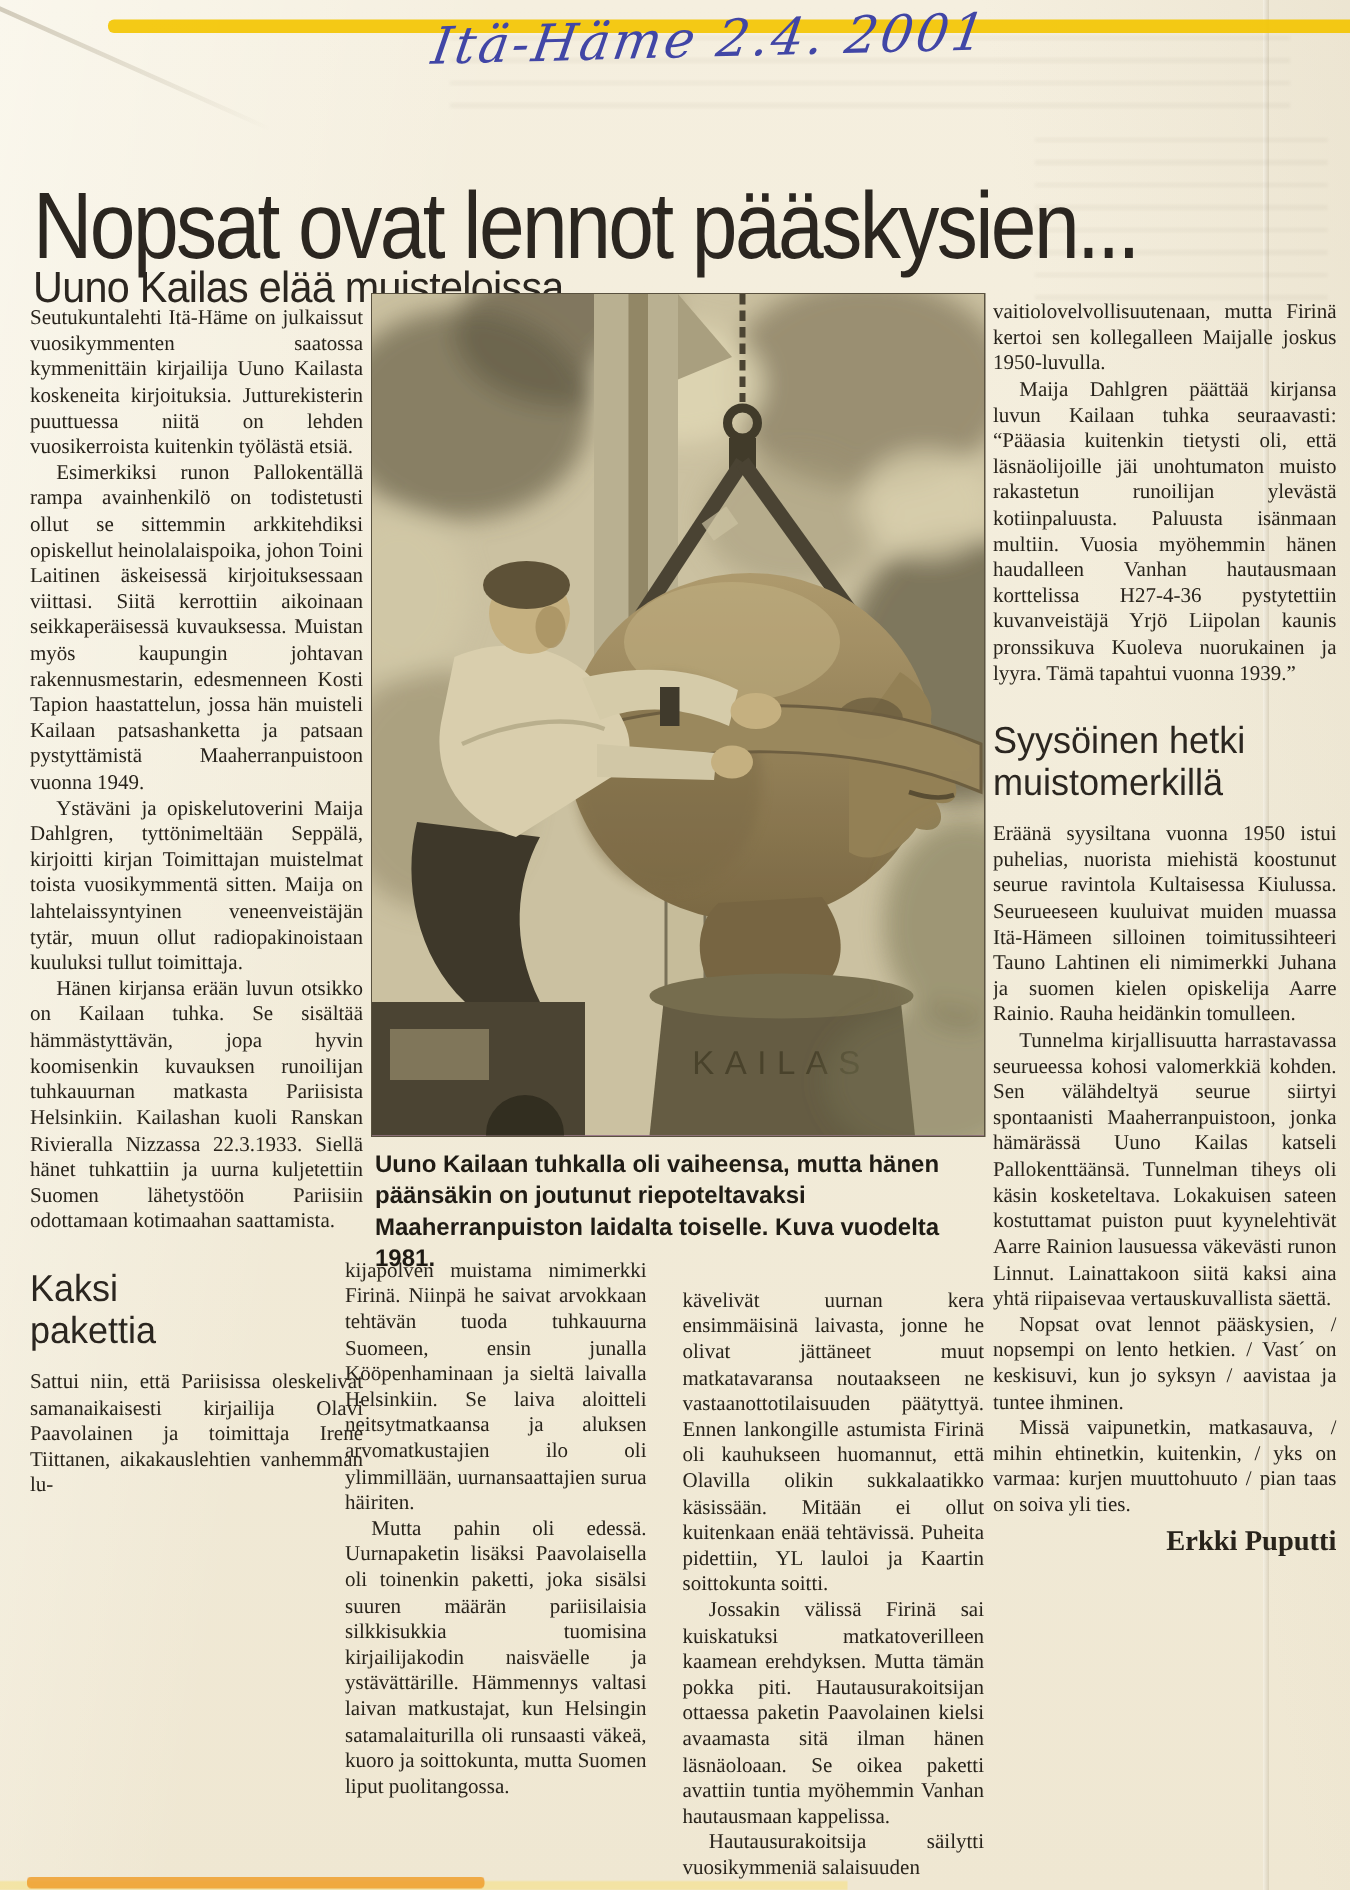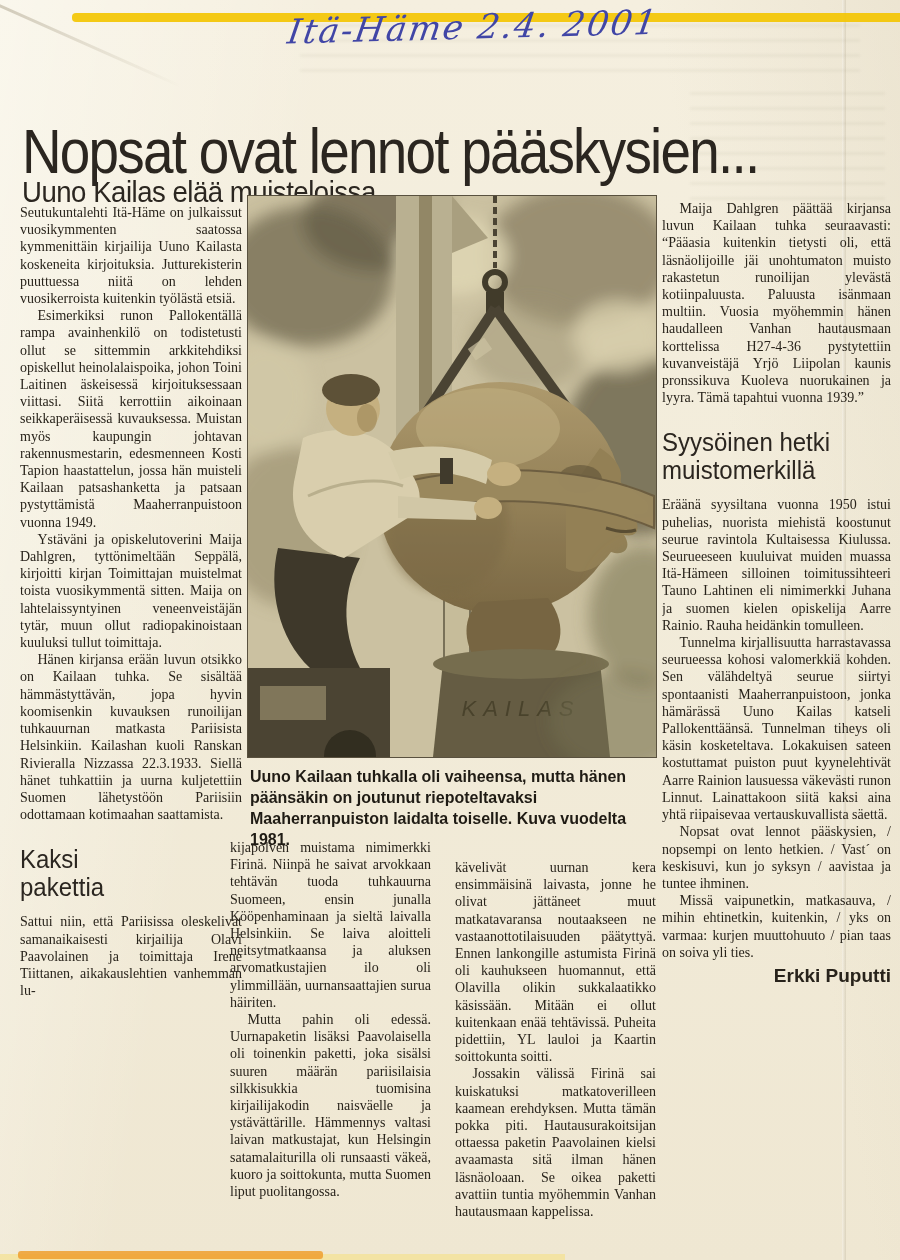--- a/index.html
+++ b/index.html
@@ -73,30 +73,30 @@
   }
   .col p.noindent{text-indent:0;}
   .section-heading{
     font-family:"Liberation Sans", sans-serif;font-weight:400;
     font-size:25px;line-height:28px;color:#2b2620;
     white-space:pre-line;margin:22px 0 12px 0;
     transform:scaleX(.96);transform-origin:left top;
   }
   .verse{}
   .byline{
-    font-family:Liberation Sans, sans-serif;font-weight:700;
+    font-family:Liberation Serif, serif;font-weight:700;
     font-size:19px;text-align:right;margin-top:4px;
   }
   #col1{left:20px;top:204px;width:222px;height:1056px;}
   #col4{left:662px;top:200px;width:229px;height:1060px;}
   #col2b{left:230px;top:839px;width:201px;height:421px;}
   #col3b{left:455px;top:859px;width:201px;height:421px;}
   .photo-frame{
     position:absolute;left:248px;top:196px;width:408px;height:561px;
-    outline:1px solid #59513f;background:#d946ef;font-style:italic;
+    outline:1px solid #59513f;background:#d946ef;
   }
   .photo-caption{
     position:absolute;left:250px;top:766px;width:404px;
     font-family:"Liberation Sans", sans-serif;font-weight:700;
     font-size:16px;line-height:21px;color:#1f1b14;text-align:left;
   }
 </style>
 </head>
 <body>
 
@@ -219,23 +219,25 @@
 <div class="photo-caption">Uuno Kailaan tuhkalla oli vaiheensa, mutta hänen päänsäkin on joutunut riepoteltavaksi Maaherranpuiston laidalta toiselle. Kuva vuodelta 1981.</div>
 
 <div id="col2b" class="col">
   <p class="noindent">kijapolven muistama nimimerkki Firinä. Niinpä he saivat arvokkaan tehtävän tuoda tuhkauurna Suomeen, ensin junalla Kööpenhaminaan ja sieltä laivalla Helsinkiin. Se laiva aloitteli neitsytmatkaansa ja aluksen arvomatkustajien ilo oli ylimmillään, uurnansaattajien surua häiriten.</p>
   <p>Mutta pahin oli edessä. Uurnapaketin lisäksi Paavolaisella oli toinenkin paketti, joka sisälsi suuren määrän pariisilaisia silkkisukkia tuomisina kirjailijakodin naisväelle ja ystävättärille. Hämmennys valtasi laivan matkustajat, kun Helsingin satamalaiturilla oli runsaasti väkeä, kuoro ja soittokunta, mutta Suomen liput puolitangossa.</p>
 </div>
 
 <div id="col3b" class="col">
   <p class="noindent">kävelivät uurnan kera ensimmäisinä laivasta, jonne he olivat jättäneet muut matkatavaransa noutaakseen ne vastaanottotilaisuuden päätyttyä. Ennen lankongille astumista Firinä oli kauhukseen huomannut, että Olavilla olikin sukkalaatikko käsissään. Mitään ei ollut kuitenkaan enää tehtävissä. Puheita pidettiin, YL lauloi ja Kaartin soittokunta soitti.</p>
   <p>Jossakin välissä Firinä sai kuiskatuksi matkatoverilleen kaamean erehdyksen. Mutta tämän pokka piti. Hautausurakoitsijan ottaessa paketin Paavolainen kielsi avaamasta sitä ilman hänen läsnäoloaan. Se oikea paketti avattiin tuntia myöhemmin Vanhan hautausmaan kappelissa.</p>
+  <p>Hautausurakoitsija säilytti vuosikymmeniä salaisuuden</p>
 </div>
 
 <div id="col4" class="col">
+  <p class="noindent">vaitiolovelvollisuutenaan, mutta Firinä kertoi sen kollegalleen Maijalle joskus 1950-luvulla.</p>
   <p>Maija Dahlgren päättää kirjansa luvun Kailaan tuhka seuraavasti: “Pääasia kuitenkin tietysti oli, että läsnäolijoille jäi unohtumaton muisto rakastetun runoilijan ylevästä kotiinpaluusta. Paluusta isänmaan multiin. Vuosia myöhemmin hänen haudalleen Vanhan hautausmaan korttelissa H27-4-36 pystytettiin kuvanveistäjä Yrjö Liipolan kaunis pronssikuva Kuoleva nuorukainen ja lyyra. Tämä tapahtui vuonna 1939.”</p>
   <div class="section-heading">Syysöinen hetki
 muistomerkillä</div>
   <p class="noindent">Eräänä syysiltana vuonna 1950 istui puhelias, nuorista miehistä koostunut seurue ravintola Kultaisessa Kiulussa. Seurueeseen kuuluivat muiden muassa Itä-Hämeen silloinen toimitussihteeri Tauno Lahtinen eli nimimerkki Juhana ja suomen kielen opiskelija Aarre Rainio. Rauha heidänkin tomulleen.</p>
   <p>Tunnelma kirjallisuutta harrastavassa seurueessa kohosi valomerkkiä kohden. Sen välähdeltyä seurue siirtyi spontaanisti Maaherranpuistoon, jonka hämärässä Uuno Kailas katseli Pallokenttäänsä. Tunnelman tiheys oli käsin kosketeltava. Lokakuisen sateen kostuttamat puiston puut kyynelehtivät Aarre Rainion lausuessa väkevästi runon Linnut. Lainattakoon siitä kaksi aina yhtä riipaisevaa vertauskuvallista säettä.</p>
   <p class="verse">Nopsat ovat lennot pääskysien, / nopsempi on lento hetkien. / Vast´ on keskisuvi, kun jo syksyn / aavistaa ja tuntee ihminen.</p>
   <p class="verse">Missä vaipunetkin, matkasauva, / mihin ehtinetkin, kuitenkin, / yks on varmaa: kurjen muuttohuuto / pian taas on soiva yli ties.</p>
   <div class="byline">Erkki Puputti</div>
 </div>
 

